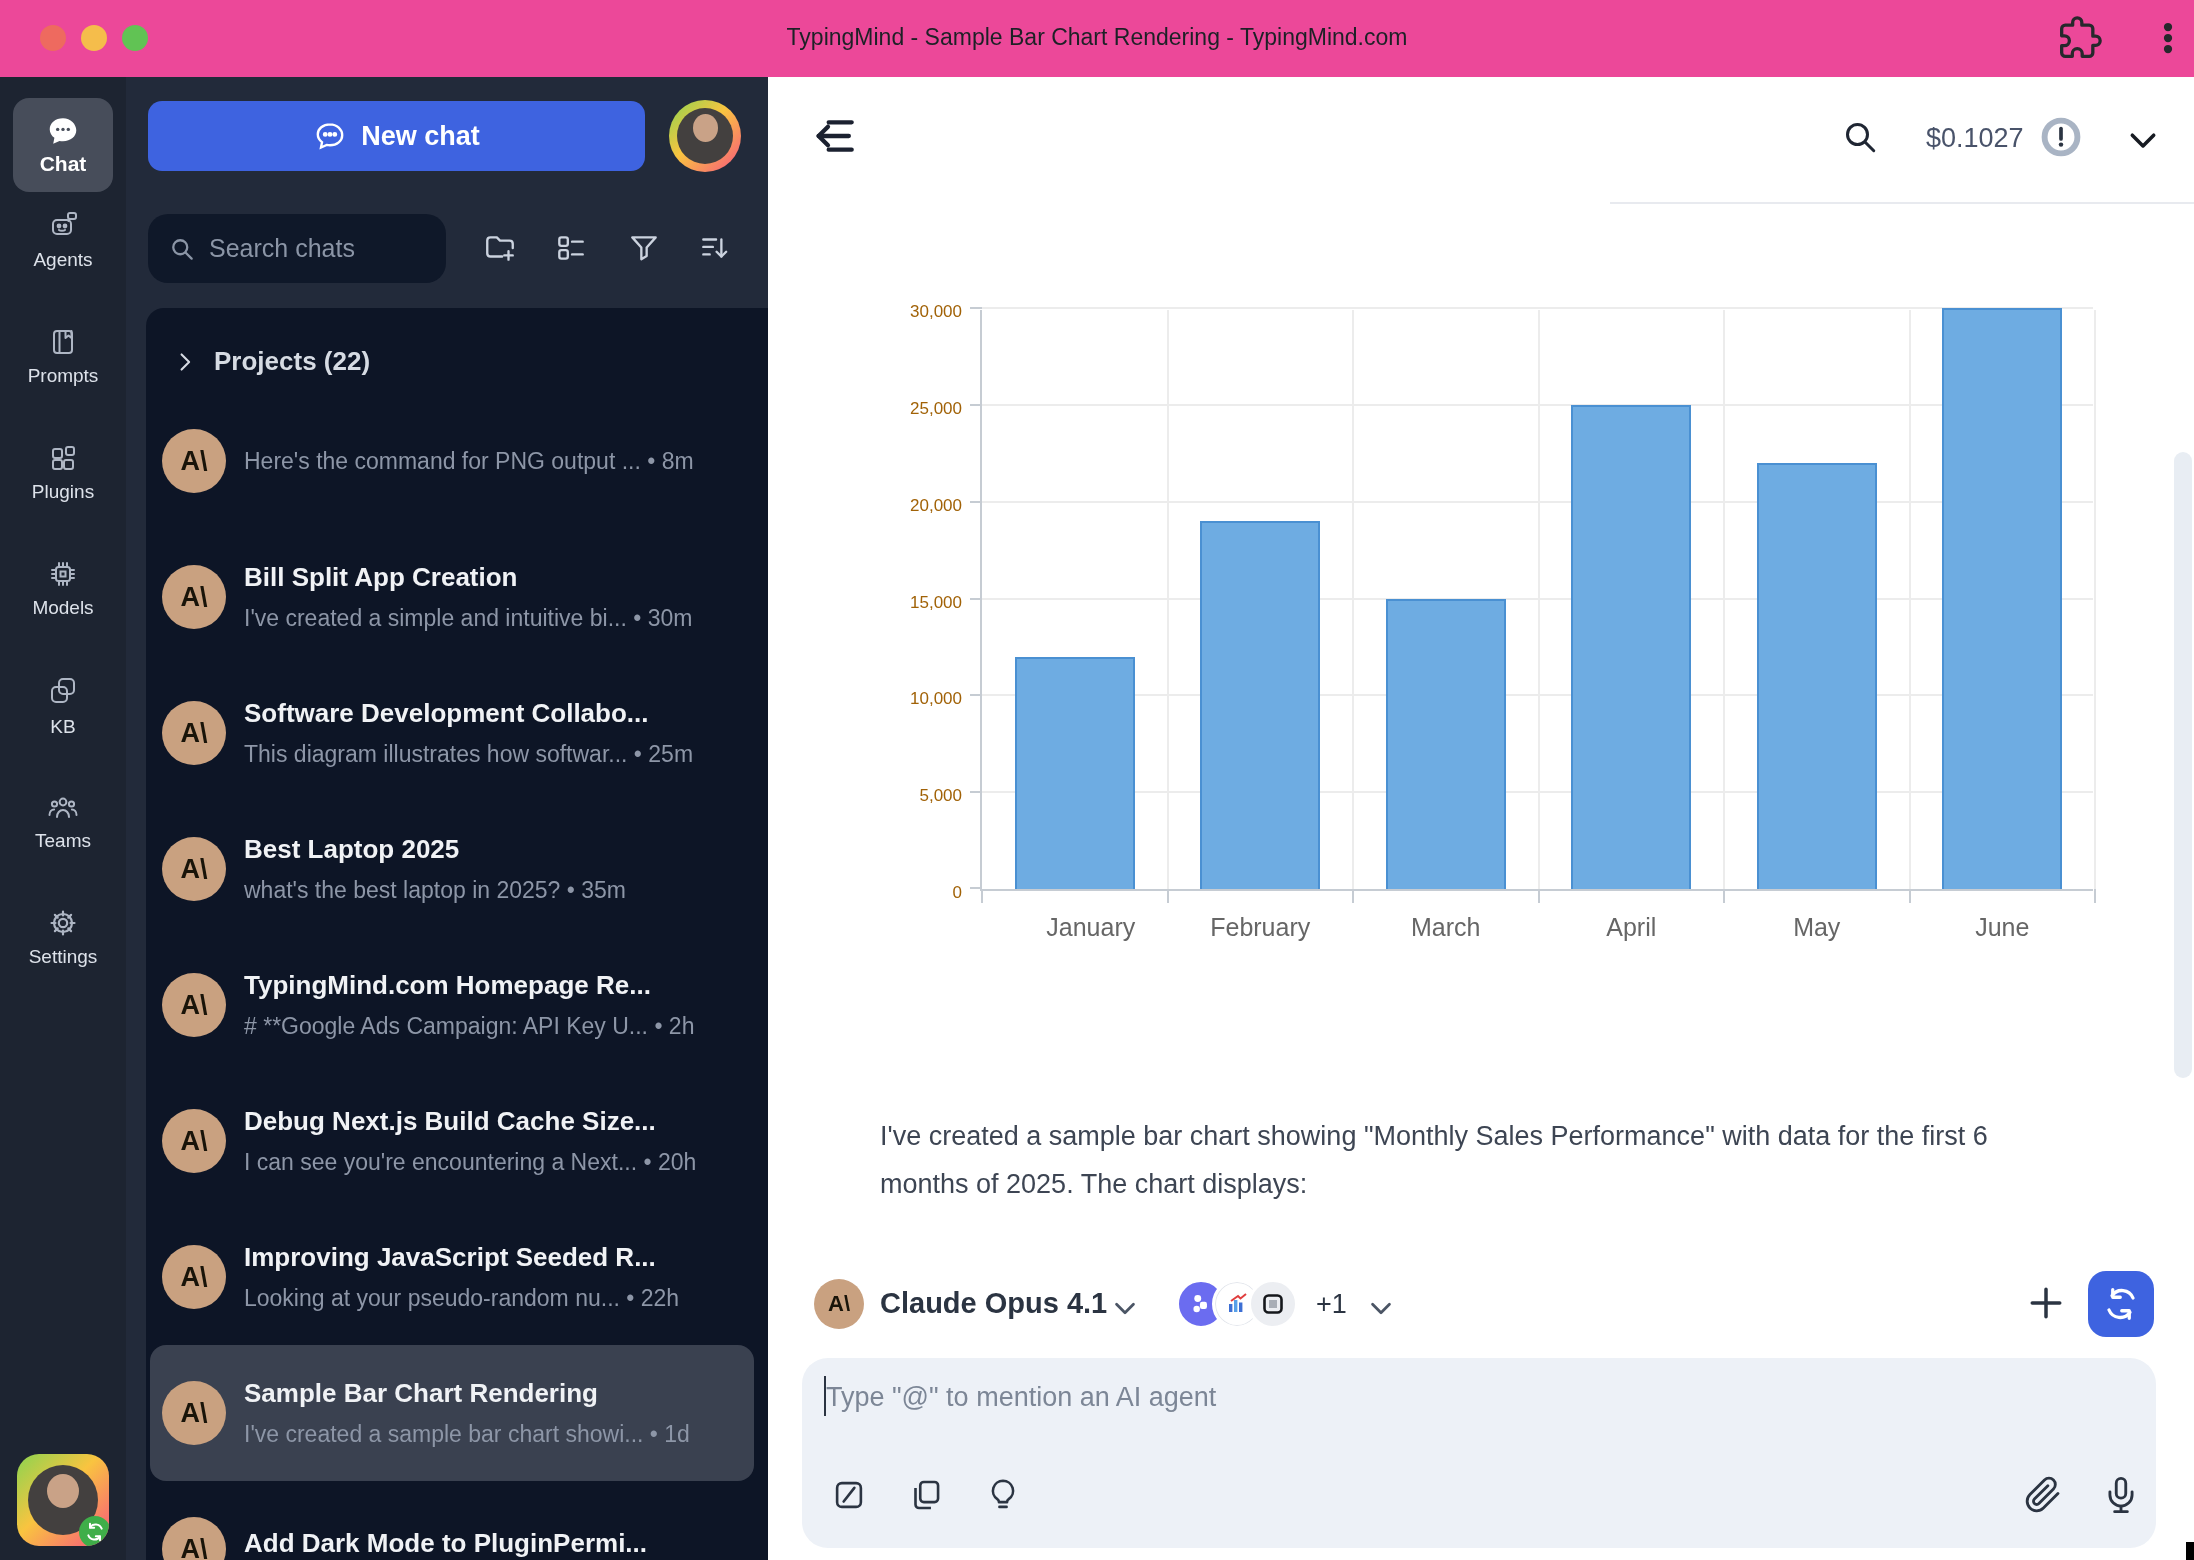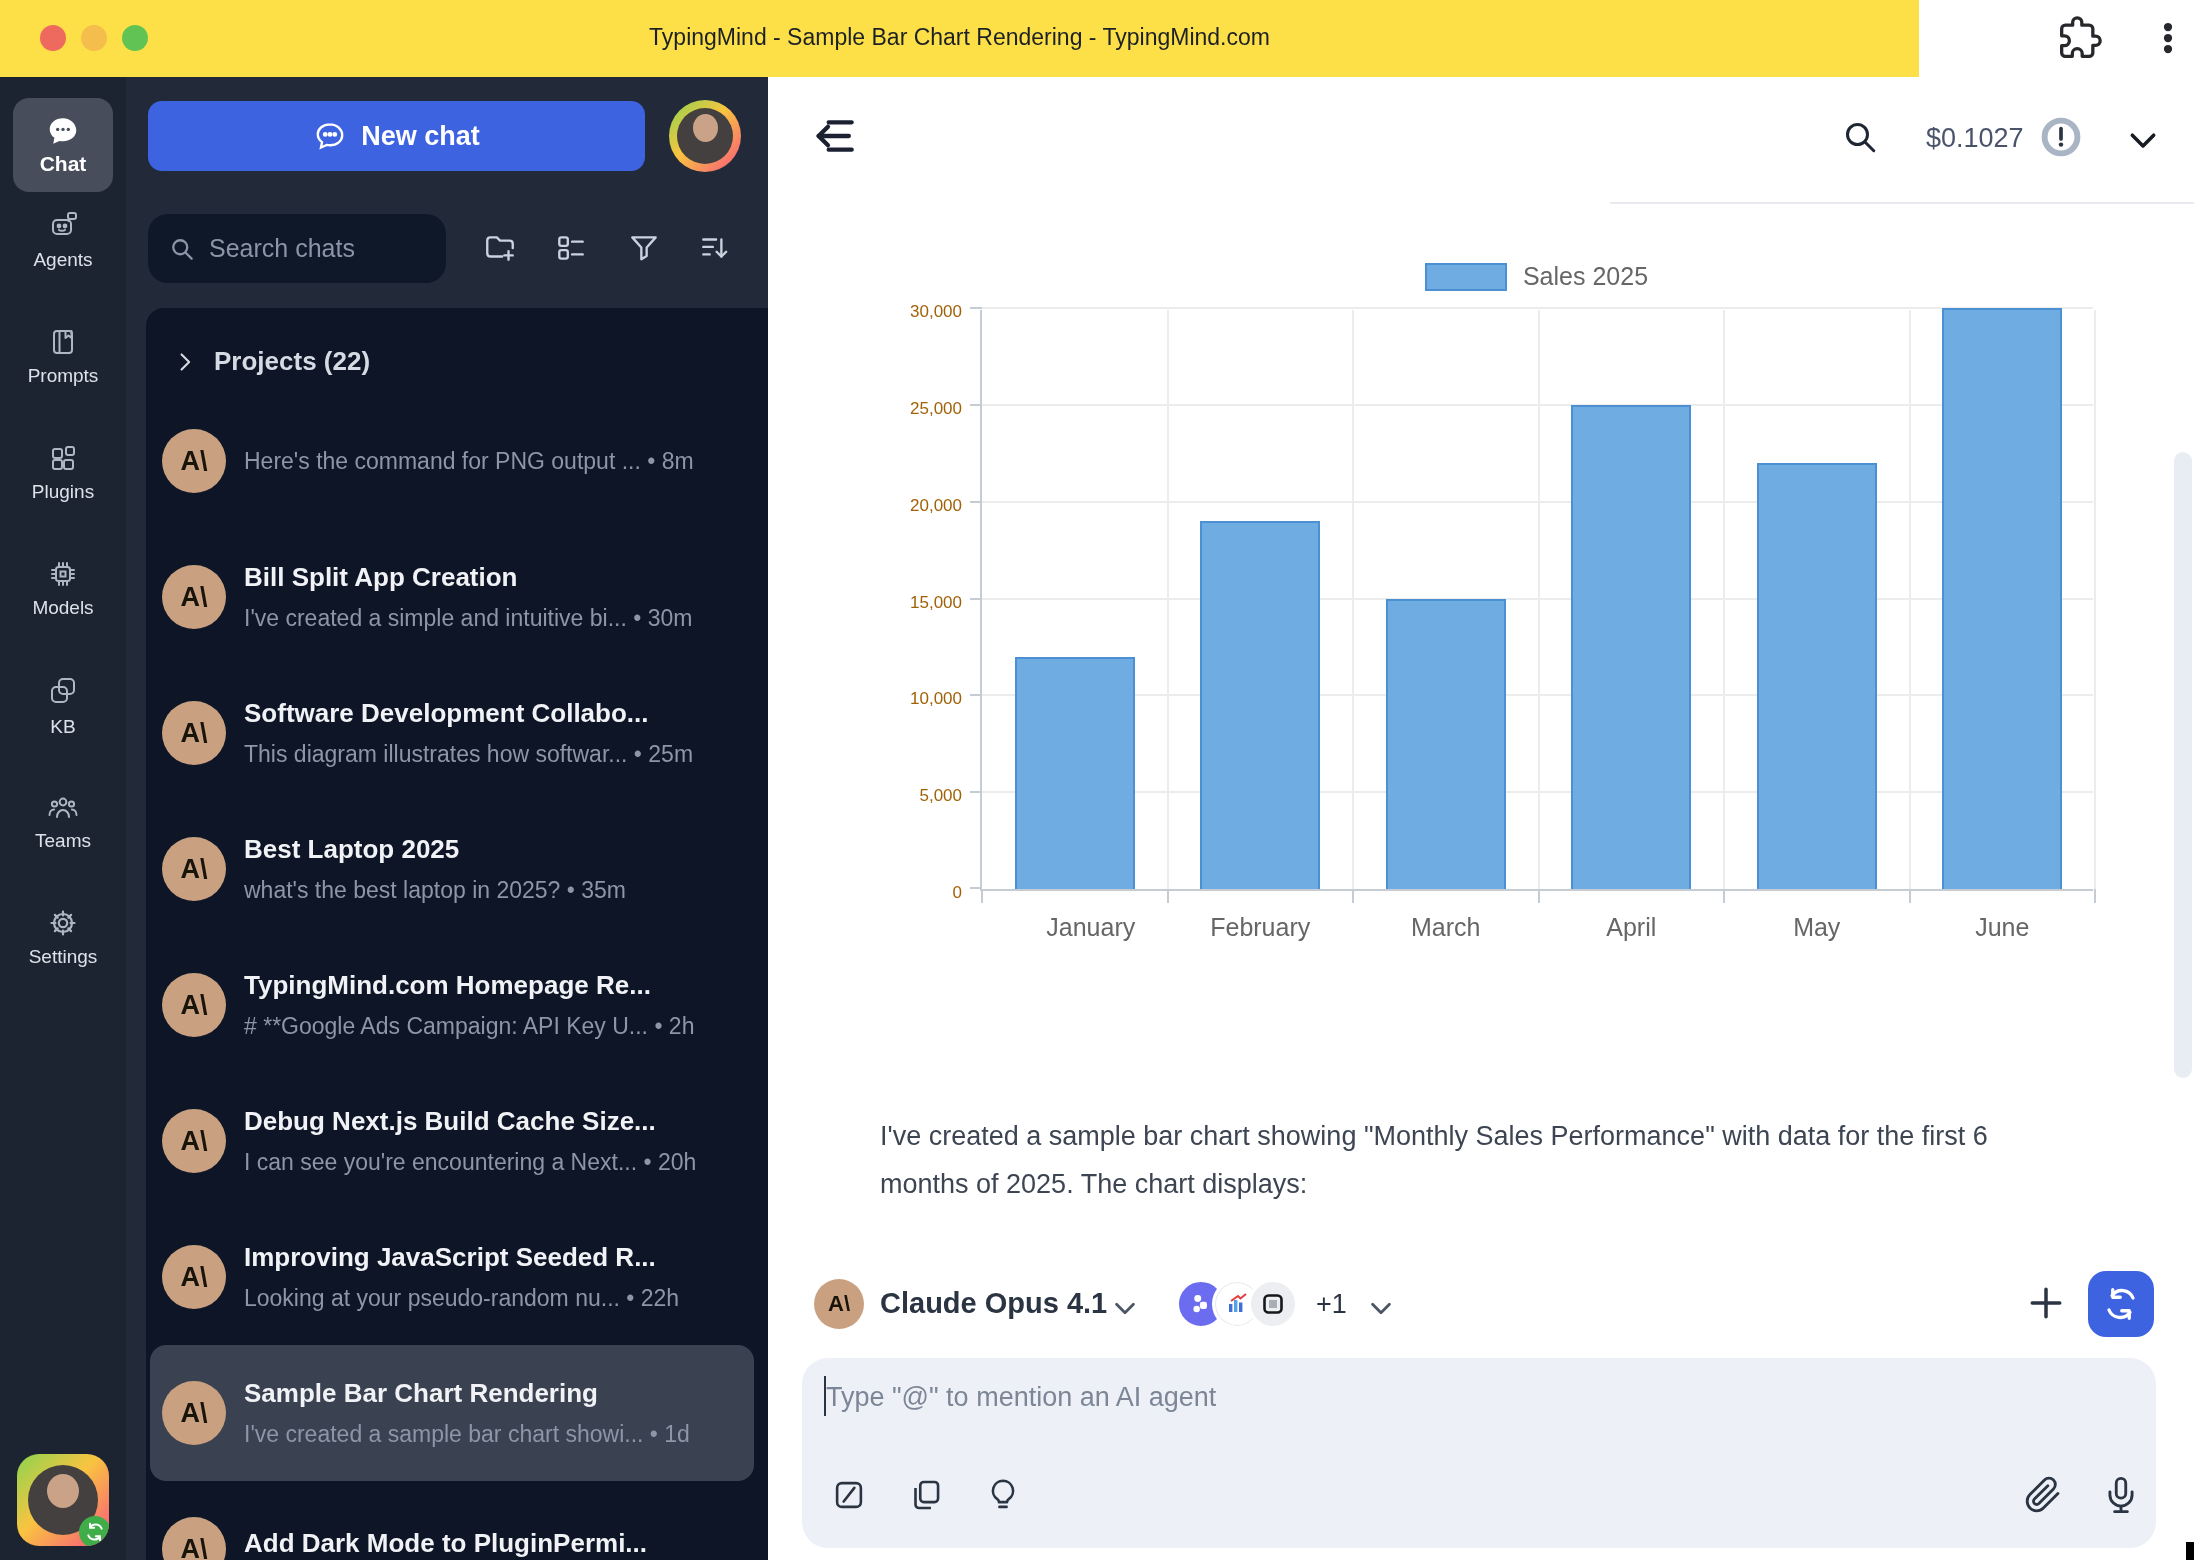--- a/index.html
+++ b/index.html
@@ -2,21 +2,21 @@
 <html><head>
 <meta charset="utf-8">
 <style>
   * { margin:0; padding:0; box-sizing:border-box; }
   html,body { width:2194px; height:1560px; overflow:hidden; background:#fff;
     font-family:"Liberation Sans", sans-serif; }
   .abs { position:absolute; }
   svg { display:block; }
 
   
-  #titlebar { position:absolute; left:0; top:0; width:1919px; height:77px; background:#fde047; }
+  #titlebar { position:absolute; left:0; top:0; width:2194px; height:77px; background:#ec4899; }
   .light { position:absolute; top:25px; width:26px; height:26px; border-radius:50%; }
   #window-title { position:absolute; left:0; right:0; top:24px; text-align:center;
     font-size:23px; color:#1d2126; }
   .tb-icon { position:absolute; top:16px; color:#26282c; }
 
   
   #rail { position:absolute; left:0; top:77px; width:126px; height:1483px; background:#1d2431; }
   .rail-item { position:absolute; left:0; width:126px; display:flex; flex-direction:column;
     align-items:center; gap:7px; color:#aeb6c4; }
   .rail-item .lbl { font-size:19px; color:#dde2ea; }
@@ -403,24 +403,20 @@
       <circle cx="16" cy="21.8" r="1.7" fill="#2b3442"></circle>
     </svg>
   </span>
   <span id="main-chevron">
     <svg width="38" height="38" viewBox="0 0 32 32" fill="none" stroke="currentColor" stroke-width="3" stroke-linecap="round" stroke-linejoin="round">
       <path d="M7 12l9 9 9-9"></path>
     </svg>
   </span>
   <div id="top-divider"></div>
 
-  <div id="legend">
-    <div id="legend-swatch" style="background: rgb(110, 172, 226); border-color: rgb(74, 144, 210);"></div>
-    <div id="legend-label">Sales 2025</div>
-  </div>
   <div id="plot">
       <div class="ytick" style="bottom: 0px;"></div>
       <div class="ylabel" style="bottom: -14px;">0</div>
       <div class="grid-h" style="bottom: 95.8333px;"></div>
       <div class="ytick" style="bottom: 95.8333px;"></div>
       <div class="ylabel" style="bottom: 82.8333px;">5,000</div>
       <div class="grid-h" style="bottom: 192.667px;"></div>
       <div class="ytick" style="bottom: 192.667px;"></div>
       <div class="ylabel" style="bottom: 179.667px;">10,000</div>
       <div class="grid-h" style="bottom: 289.5px;"></div>

